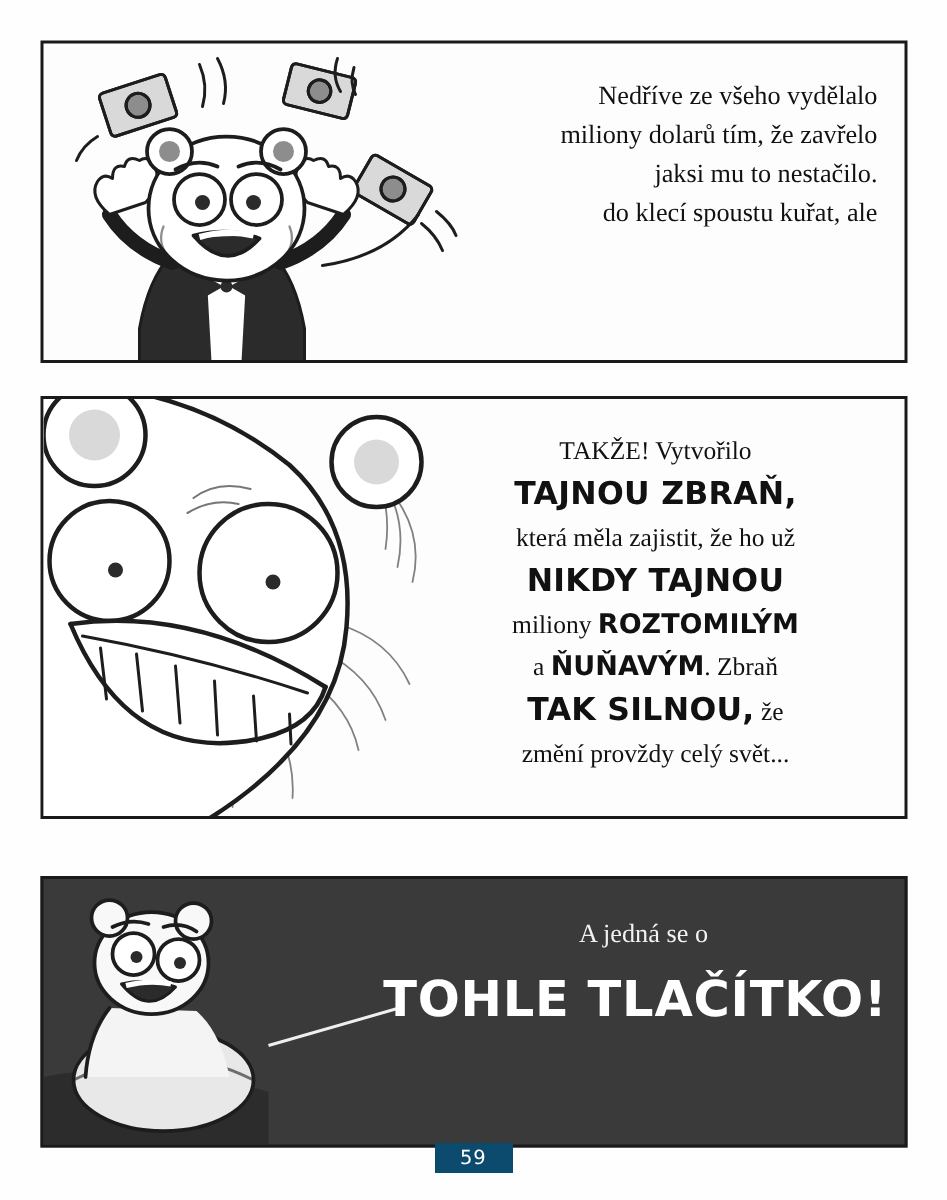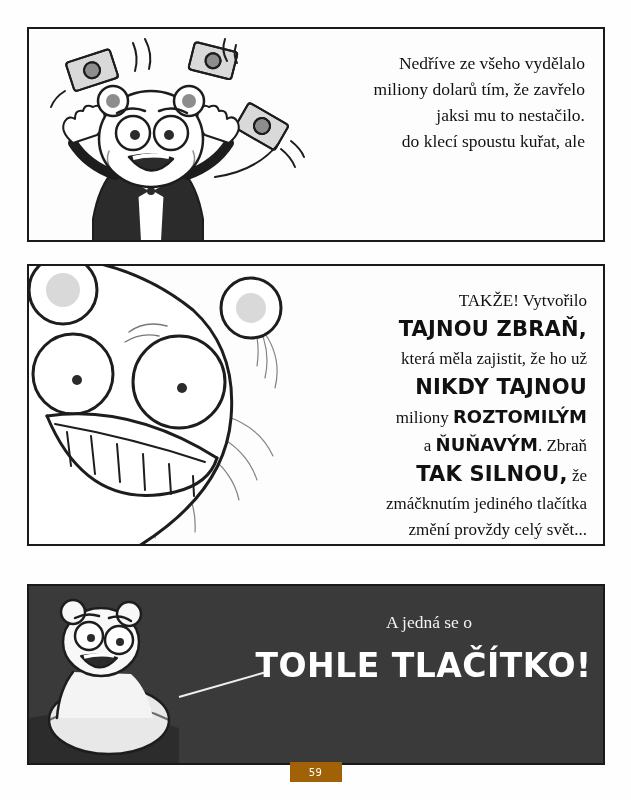--- a/index.html
+++ b/index.html
@@ -64,21 +64,21 @@
   #panel-2 .art {
     position: absolute;
     left: 0; top: 0;
     width: 330px; height: 100%;
   }
   .p2-text {
     position: absolute;
     right: 16px;
     top: 22px;
     width: 300px;
-    text-align: right;
+    text-align: center;
     font-size: 17px;
     line-height: 1.52;
     color: #111;
   }
   .p2-text .big {
     font-family: "DejaVu Sans", sans-serif;
     font-weight: bold;
     font-size: 21px;
     letter-spacing: 0.2px;
   }
@@ -137,24 +137,24 @@
   }
 
   
   #page-number {
     position: absolute;
     left: 50%;
     transform: translateX(-50%);
     bottom: 18px;
     width: 52px;
     height: 20px;
-    background: #a16207;
+    background: #0c4a6e;
     color: #fff;
     font-family: "DejaVu Sans", sans-serif;
-    font-size: 10px;
+    font-size: 13px;
     display: flex;
     align-items: center;
     justify-content: center;
     letter-spacing: 0.5px;
   }
 
   
   .ink { fill: none; stroke: #1d1d1d; stroke-linecap: round; stroke-linejoin: round; }
   .fill-dark { fill: #2b2b2b; }
   .fill-mid { fill: #8d8d8d; }
@@ -315,21 +315,20 @@
     </div>
 
     <div class="p2-text">
       <span class="p2-line">TAKŽE! Vytvořilo</span>
       <span class="p2-line big">TAJNOU ZBRAŇ,</span>
       <span class="p2-line">která měla zajistit, že ho už</span>
       <span class="p2-line big">NIKDY TAJNOU</span>
       <span class="p2-line"><span>miliony </span><span class="mid">ROZTOMILÝM</span></span>
       <span class="p2-line"><span>a </span><span class="mid">ŇUŇAVÝM</span><span>. Zbraň</span></span>
       <span class="p2-line"><span class="big">TAK SILNOU,</span><span> že</span></span>
-      <span class="p2-line">zmáčknutím jediného tlačítka</span>
       <span class="p2-line">změní provždy celý svět...</span>
     </div>
   </div>
 
   <div class="panel" id="panel-3">
 
     <div class="art">
       <svg viewBox="0 0 230 177" width="230" height="177" xmlns="http://www.w3.org/2000/svg" aria-hidden="true">
         <rect x="0" y="0" width="230" height="177" fill="#3a3a3a"></rect>
 

